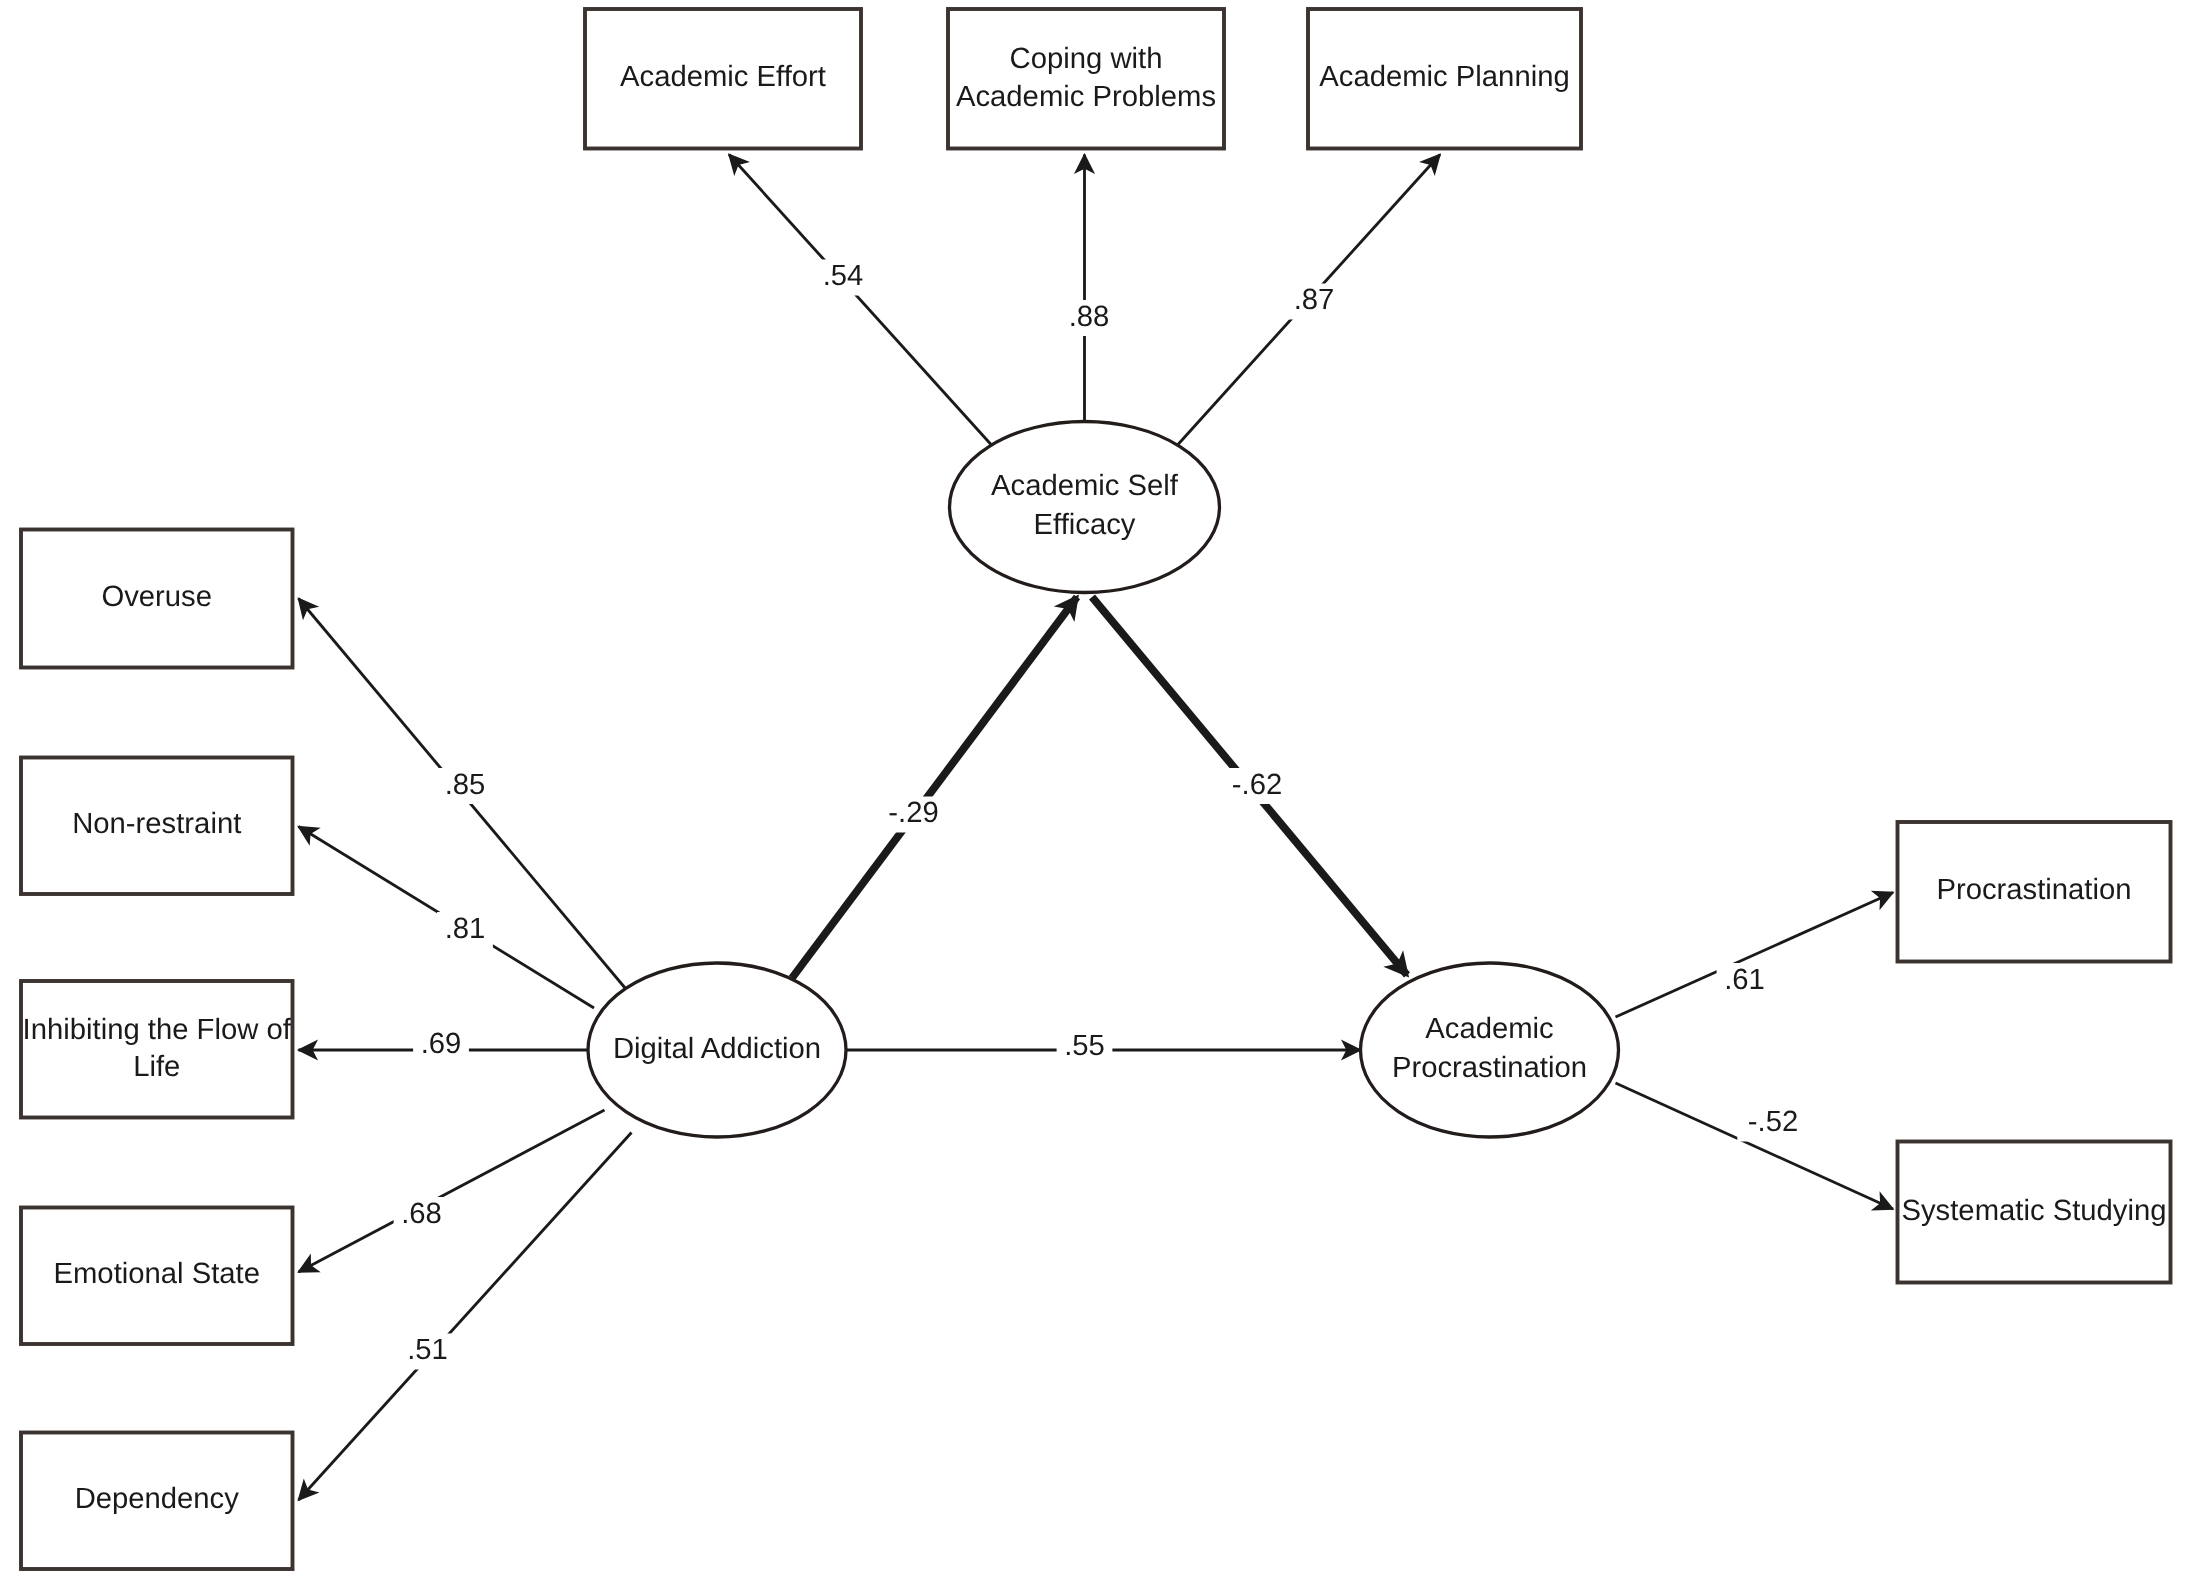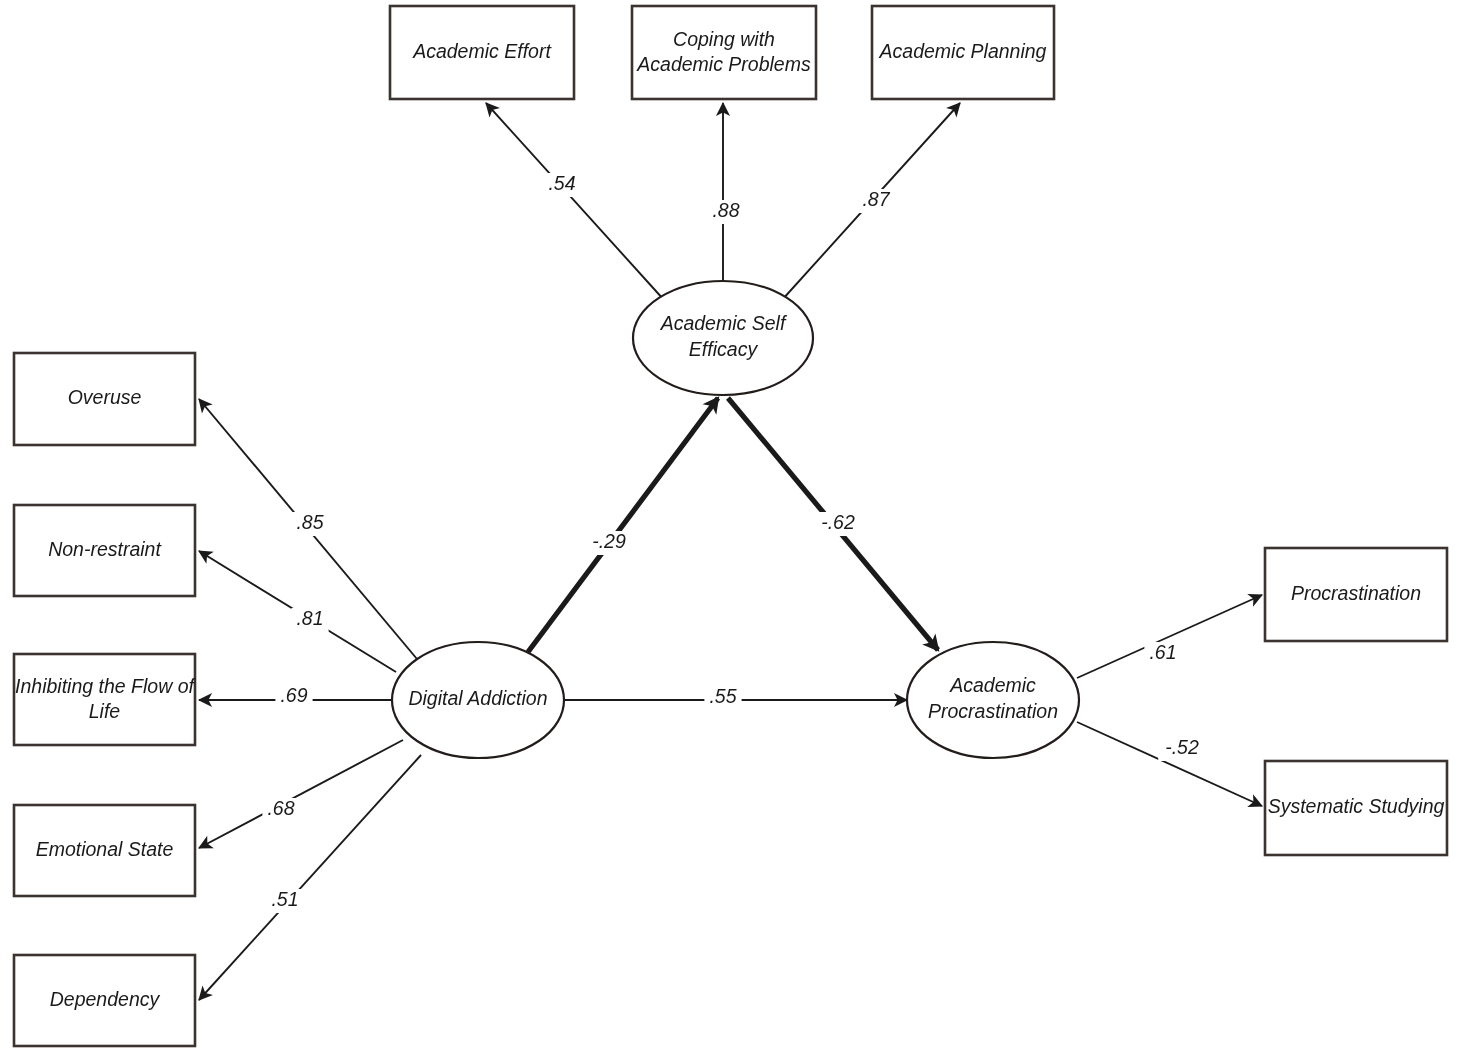--- a/index.html
+++ b/index.html
@@ -12,21 +12,20 @@
     font-family: "Liberation Sans", sans-serif;
     width: 1458px;
     height: 1055px;
     overflow: hidden;
   }
   #diagram-root {
     position: relative;
     width: 1458px;
     height: 919px;
     background: #ffffff;
-    font-style: italic;
   }
   svg#sem-canvas {
     position: absolute;
     left: 0;
     top: 0;
     width: 1458px;
     height: 1055px;
   }
   .obs-box {
     fill: #ffffff;

